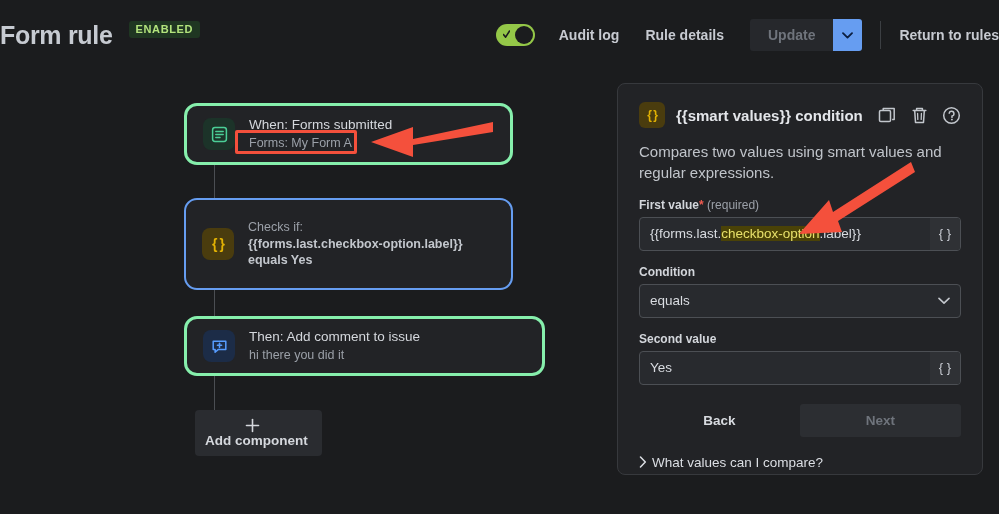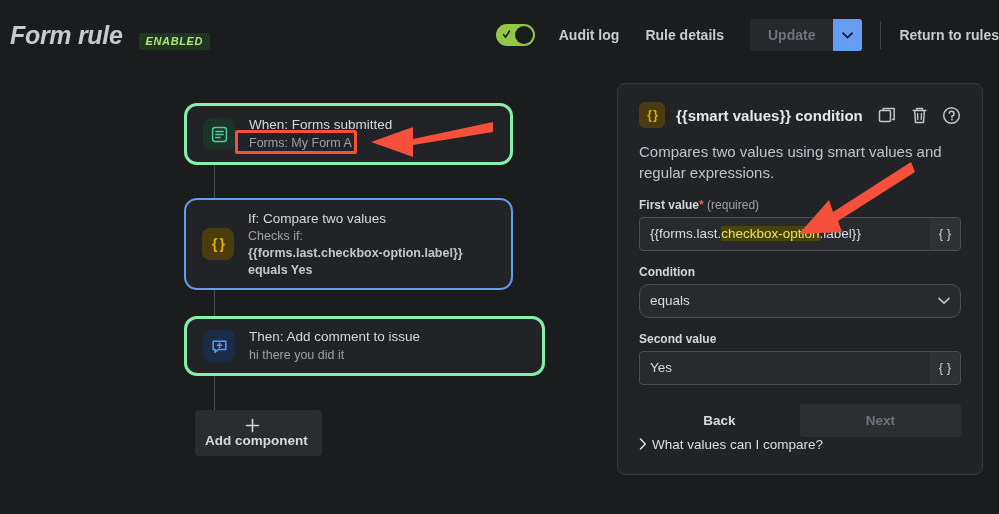--- a/index.html
+++ b/index.html
@@ -9,21 +9,21 @@
     font-family: "Liberation Sans", sans-serif;
     overflow: hidden;
   }
   .screen { position: relative; width: 999px; height: 514px; background: #1b1c1e; }
 
   
   .header {
     position: absolute; left: 0; top: 0; width: 999px; height: 70px;
     display: flex; align-items: center;
   }
-  .title-wrap { display: flex; align-items: flex-end; padding-left: 10px; font-style: italic; }
+  .title-wrap { display: flex; align-items: flex-start; padding-left: 0; }
   .page-title {
     font-size: 25px; font-weight: bold; color: #c6cad1; letter-spacing: -0.3px;
   }
   .badge {
     margin-left: 16px; background: #1f3622; color: #b2e37c;
     font-size: 11px; font-weight: bold; letter-spacing: 0.6px;
     padding: 3px 7px 3px 7px; border-radius: 3px; line-height: 1;
   }
   .header-right {
     margin-left: auto; display: flex; align-items: center; 
@@ -120,38 +120,38 @@
     overflow: hidden;
   }
   .input-val .hl { background: #4a4207; color: #e7e06a; }
   .braces-btn {
     margin-left: auto; width: 30px; height: 32px; background: #2f3135;
     border-radius: 0 3px 3px 0; display: flex; align-items: center;
     justify-content: center; font-size: 13px; color: #c7cad1; flex: none;
   }
   .select-wrap {
     position: relative; height: 34px; background: #282a2e;
-    border: 1px solid #4c4f54; border-radius: 10px;
+    border: 1px solid #4c4f54; border-radius: 4px;
     display: flex; align-items: center; margin-bottom: 14px;
   }
   .select-val { font-size: 13.5px; color: #d9dce1; padding-left: 10px; }
   .select-caret { margin-left: auto; margin-right: 10px; }
 
   .btn-row { display: flex; align-items: center; margin-top: 19px; }
   .back-btn {
     flex: 1; background: transparent; border: none; color: #d8dbe0;
     font-size: 13.5px; font-weight: bold; padding: 9px 0; text-align: center;
   }
   .next-btn {
     flex: 1; background: #2c2e32; border: none; border-radius: 3px;
     color: #6f747c; font-size: 13.5px; font-weight: bold; padding: 9px 0;
     text-align: center;
   }
   .compare-link {
-    display: flex; align-items: center; 
+    display: flex; align-items: center; margin-top: 18px;
     font-size: 13.5px; color: #dcdfe4;
   }
   .compare-link .chev { margin-right: 5px; display: flex; }
 
   
   .anno { position: absolute; pointer-events: none; }
   .anno-box {
     position: absolute; border: 3px solid #f4503c; border-radius: 2px;
   }
   svg { display: block; }
@@ -211,21 +211,20 @@
         <div class="node-title">When: Forms submitted</div>
         <div class="node-sub">Forms: My Form A</div>
       </div>
     </div>
 
     <div class="node selected" style="left:184px; top:128px; width:329px; height:92px;">
       <div class="node-icon yellow">
         <span style="font-size:14px;font-weight:bold;color:#e2b203;letter-spacing:-1px;">{&nbsp;}</span>
       </div>
       <div class="node-body">
-        <div class="node-title">If: Compare two values</div>
         <div class="node-sub">Checks if:</div>
         <div class="node-sub bold">{{forms.last.checkbox-option.label}} equals Yes</div>
       </div>
     </div>
 
     <div class="node" style="left:184px; top:246px; width:361px; height:60px;">
       <div class="node-icon blue">
         <svg width="17" height="17" viewBox="0 0 17 17">
           <path d="M2.2 3.2 h12.6 v8.2 h-7.4 l-3.3 2.8 v-2.8 h-1.9 z" fill="none" stroke="#579dff" stroke-width="1.5" stroke-linejoin="round"></path>
           <line x1="8.5" y1="5.2" x2="8.5" y2="9.4" stroke="#579dff" stroke-width="1.5" stroke-linecap="round"></line>

